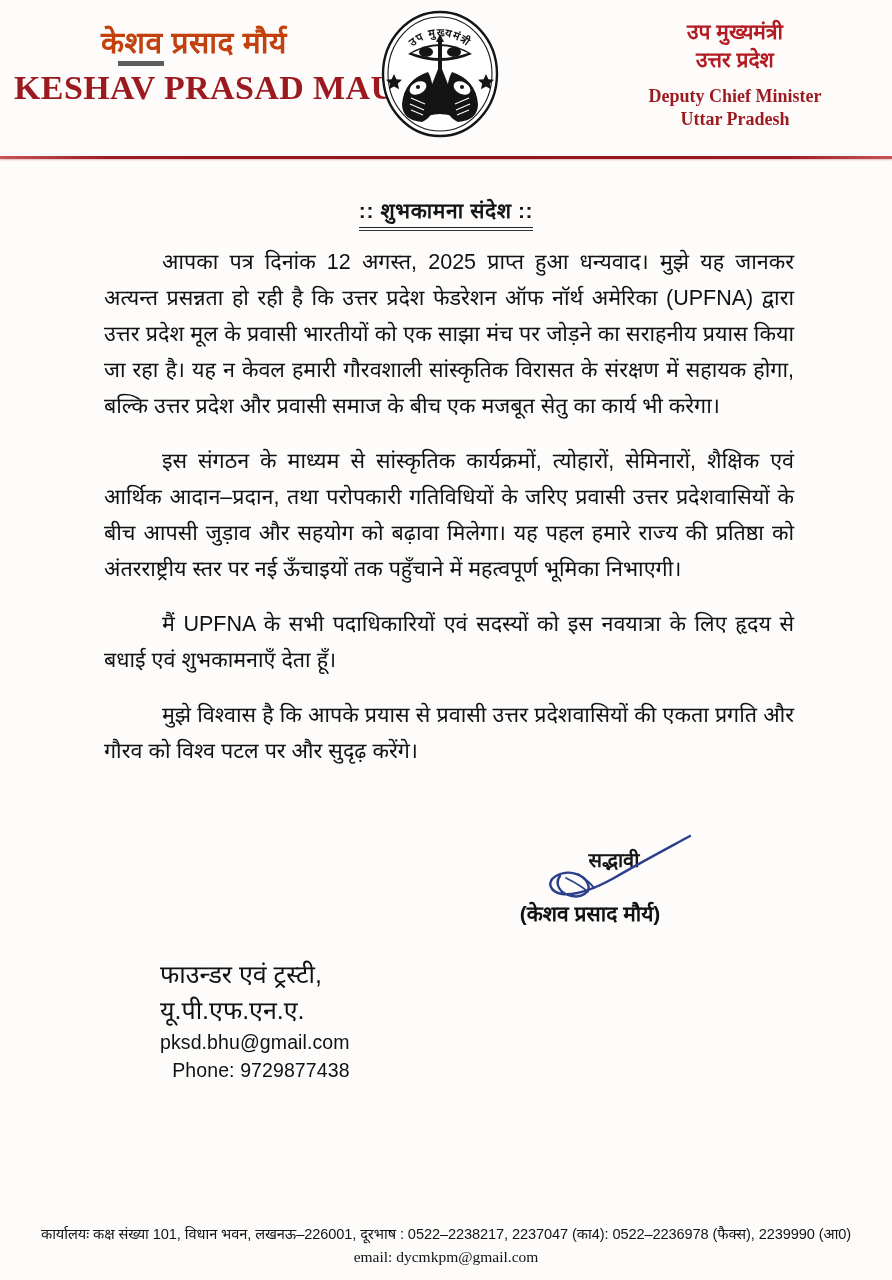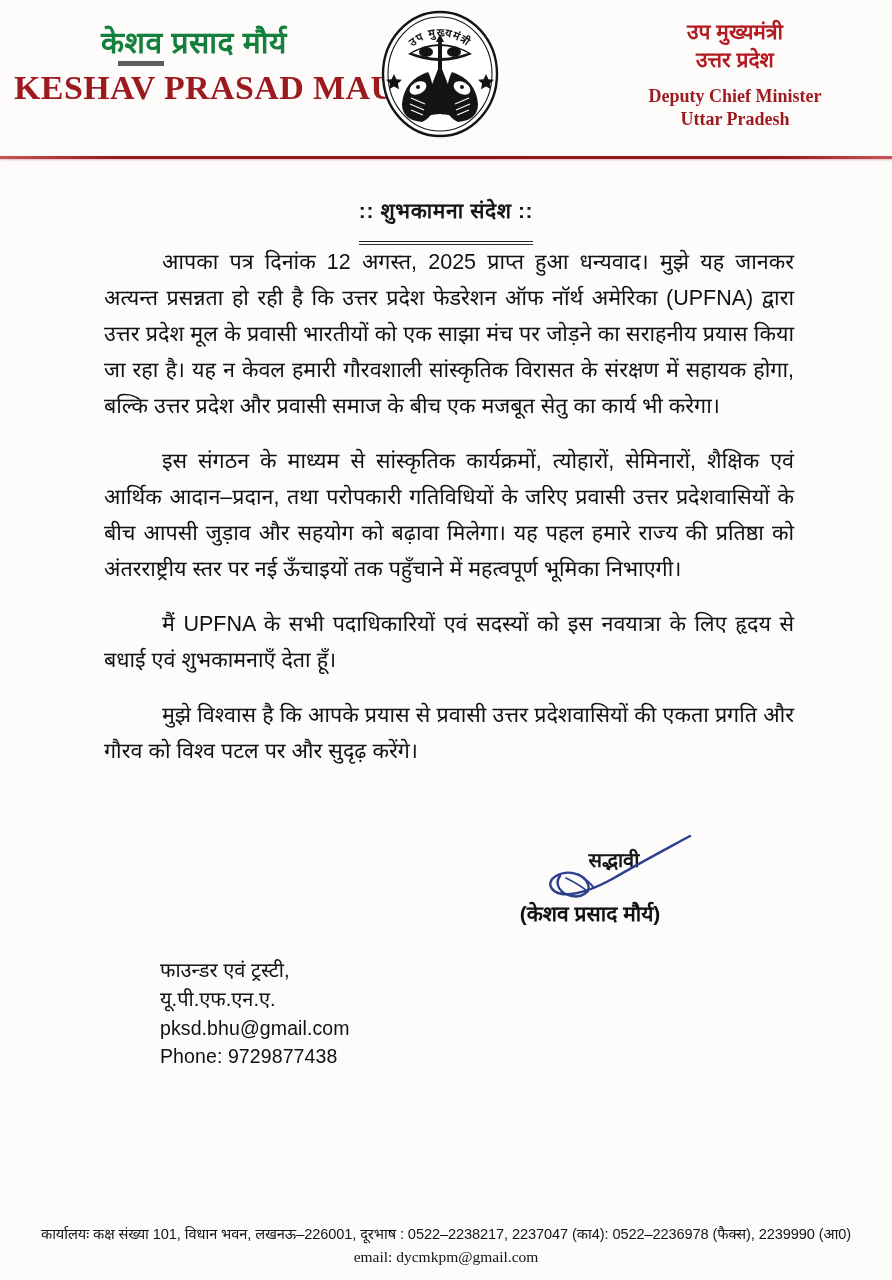--- a/index.html
+++ b/index.html
@@ -35,21 +35,21 @@
     width: 360px;
     text-align: center;
     color: #9c1a1f;
   }
   .lh-left .hindi-name {
     font-family: "Liberation Sans", "DejaVu Sans", sans-serif;
     font-size: 30px;
     font-weight: 700;
     letter-spacing: 0.5px;
     line-height: 1.1;
-    color: #15803d;
+    color: #c2410c;
   }
   .lh-left .name-rule {
     width: 46px;
     height: 5px;
     background: #5d5d5d;
     margin: 2px auto 3px 104px;
   }
   .lh-left .eng-name {
     font-family: "Liberation Serif", "DejaVu Serif", serif;
     font-size: 34px;
@@ -108,21 +108,21 @@
     left: 0; right: 0;
     text-align: center;
   }
   .doc-title {
     display: inline-block;
     font-family: "Liberation Sans", "DejaVu Sans", sans-serif;
     font-size: 21px;
     font-weight: 700;
     color: #151515;
     letter-spacing: 0.6px;
-    padding-bottom: 17px;
+    padding-bottom: 3px;
     border-bottom: 1.6px solid #222;
     position: relative;
     text-align: right;
   }
   .doc-title::after {
     content: "";
     position: absolute;
     left: 0; right: 0;
     bottom: -4px;
     height: 1.2px;
@@ -187,29 +187,30 @@
     left: 160px;
     font-family: "Liberation Sans", "DejaVu Sans", sans-serif;
     color: #111;
   }
   .addressee .ad-name {
     font-size: 21px;
     font-weight: 700;
     line-height: 1.42;
   }
   .addressee .ad-line {
-    font-size: 20px;
+    font-size: 25px;
     font-weight: 500;
     line-height: 1.44;
   }
   .addressee .ad-contact {
     font-size: 19.5px;
     font-weight: 500;
     line-height: 1.46;
     letter-spacing: 0.1px;
+    text-align: right;
   }
 
   
   .footer {
     position: absolute;
     left: 0; right: 0;
     bottom: 14px;
     text-align: center;
   }
   .footer-line1 {

